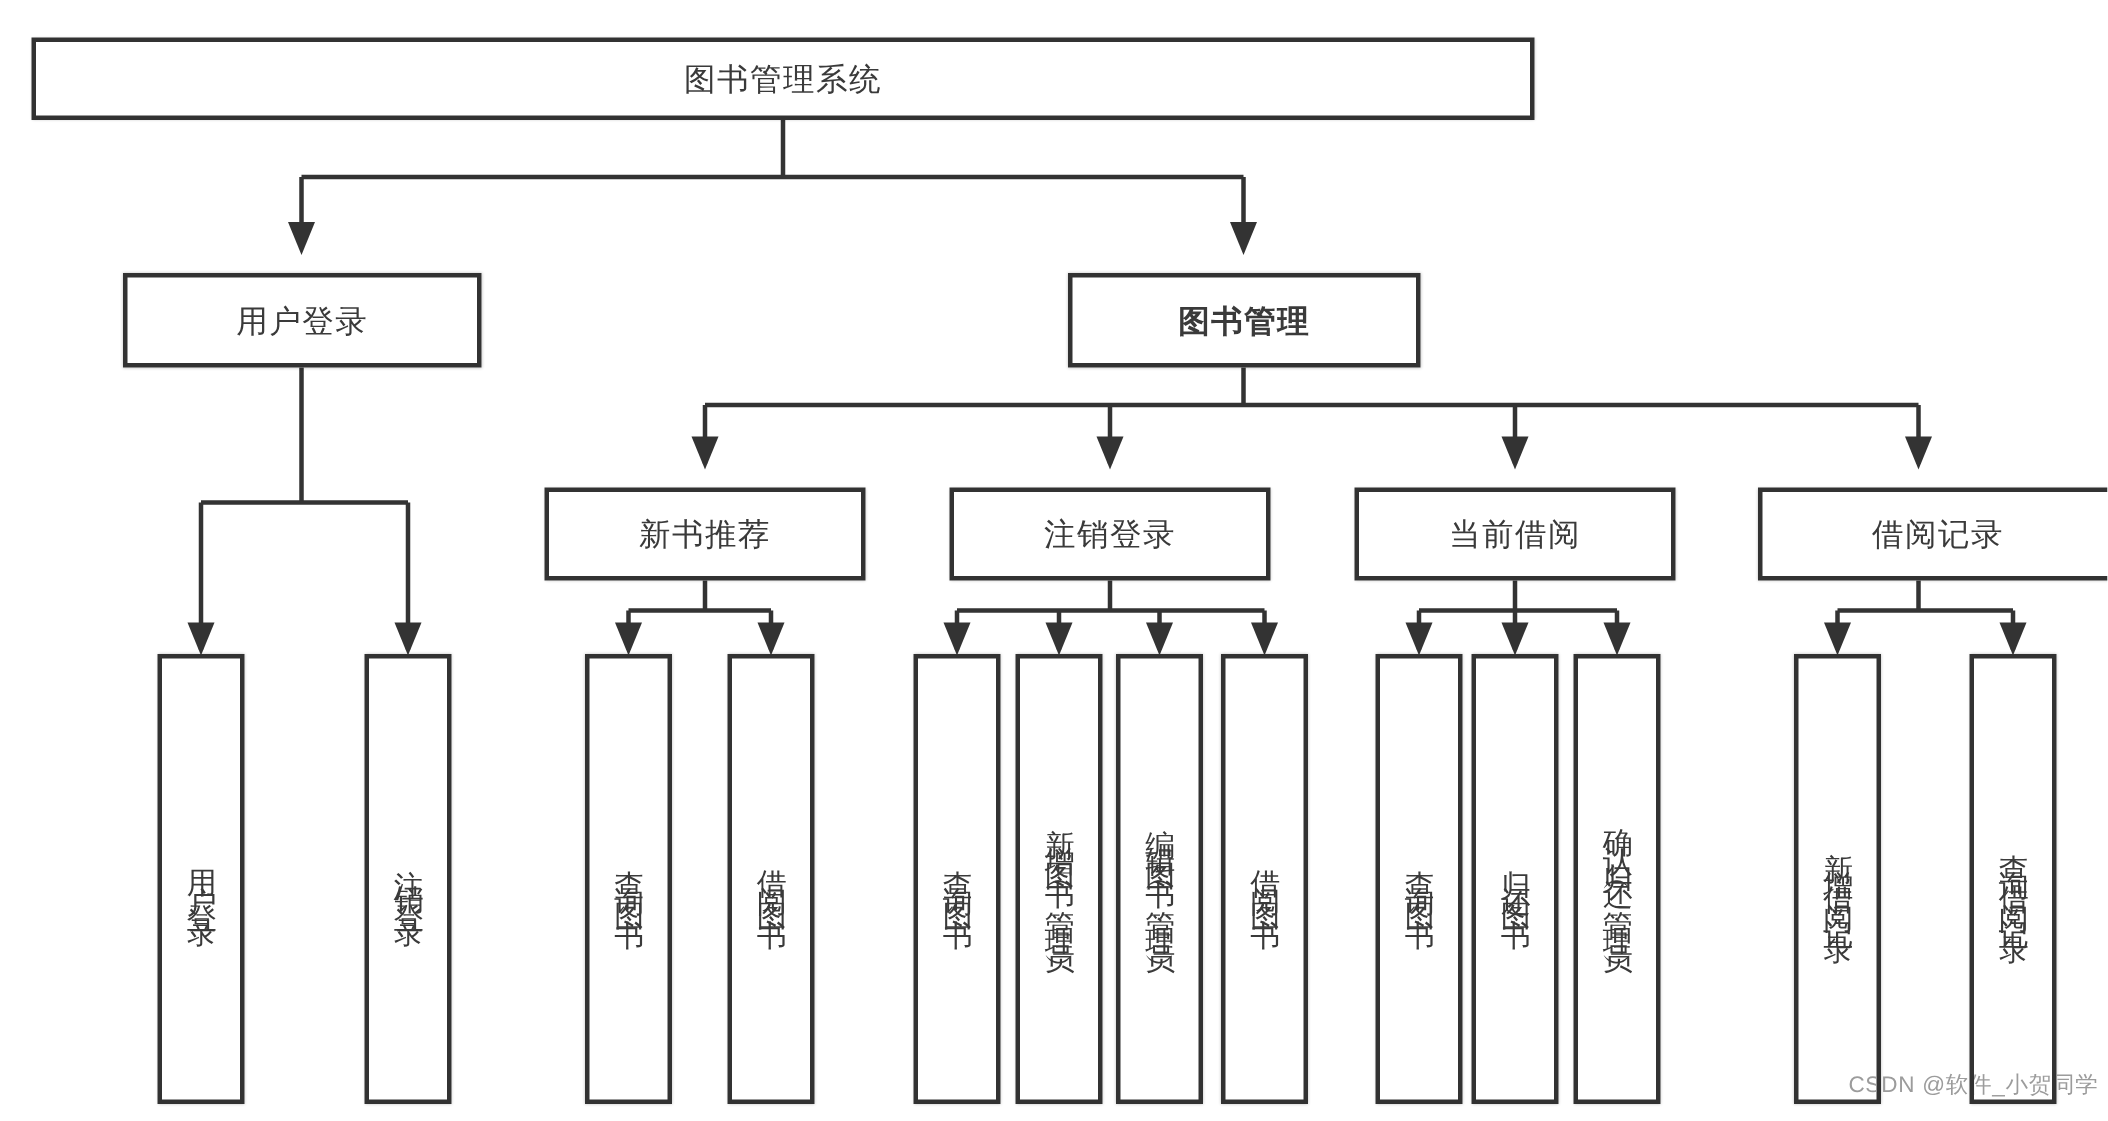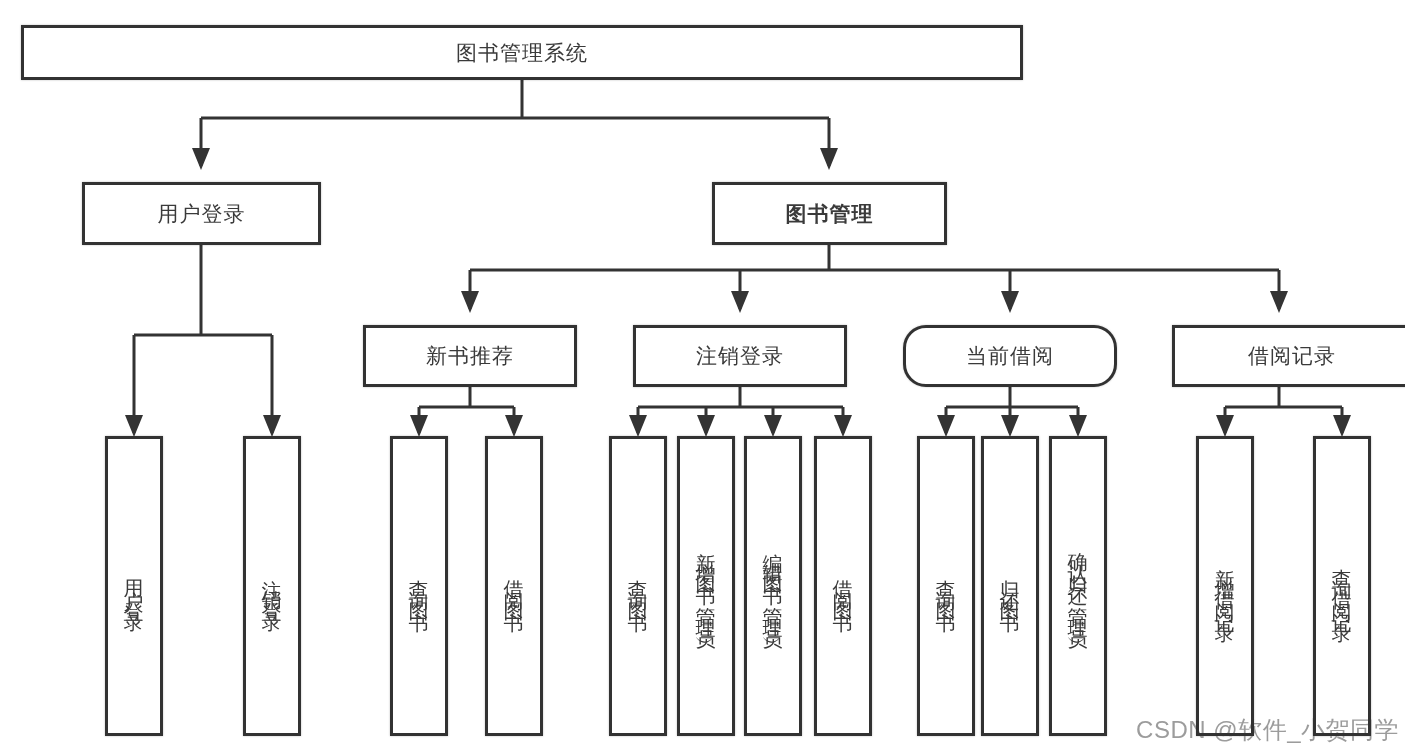--- a/index.html
+++ b/index.html
@@ -46,21 +46,21 @@
     font-size: 20px;
     line-height: 1;
     letter-spacing: 11px;
     color: #3a3a3a;
     white-space: nowrap;
   }
   #watermark {
     position: absolute;
     right: 6px;
     top: 714px;
-    font-size: 24px;
+    font-size: 15px;
     color: #9c9c9c;
     letter-spacing: 0.5px;
     mix-blend-mode: darken;
     z-index: 5;
   }
 </style>
 </head>
 <body>
 
 <div id="canvas">
@@ -111,21 +111,21 @@
   <div class="hbox" style="left:712px; top:170px; width:235px; height:63px;font-weight:bold;">
     <span>图书管理</span>
   </div>
 
   <div class="hbox" style="left:363px; top:313px; width:214px; height:62px;">
     <span>新书推荐</span>
   </div>
   <div class="hbox" style="left:633px; top:313px; width:214px; height:62px;">
     <span>注销登录</span>
   </div>
-  <div class="hbox" style="left:903px; top:313px; width:214px; height:62px;border-radius:23px;">
+  <div class="hbox" style="left:903px; top:313px; width:214px; height:62px;">
     <span>当前借阅</span>
   </div>
   <div class="hbox" style="left:1172px; top:313px; width:240px; height:62px;align-items:center;">
     <span>借阅记录</span>
   </div>
 
   <div class="vbox" style="left:105px;">
     <span class="vlabel">用户登录</span>
   </div>
   <div class="vbox" style="left:243px;">

